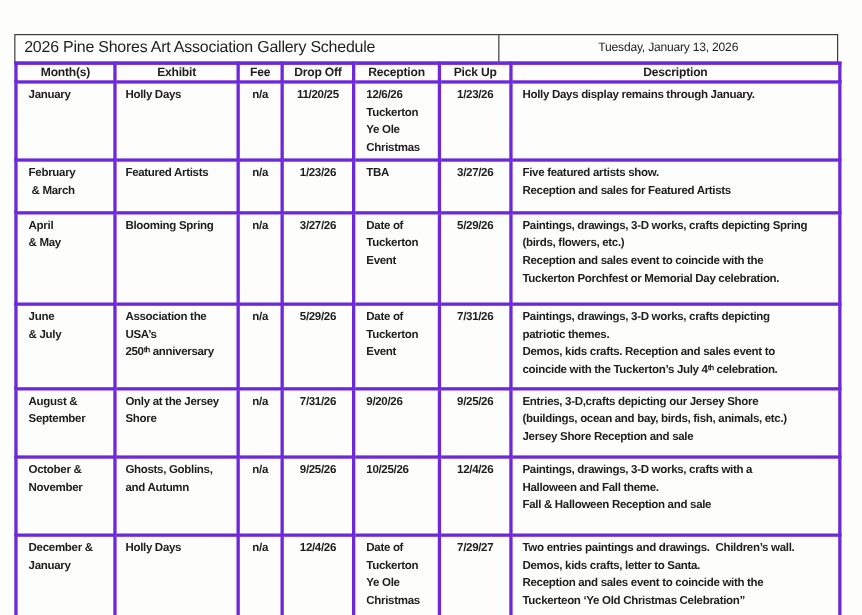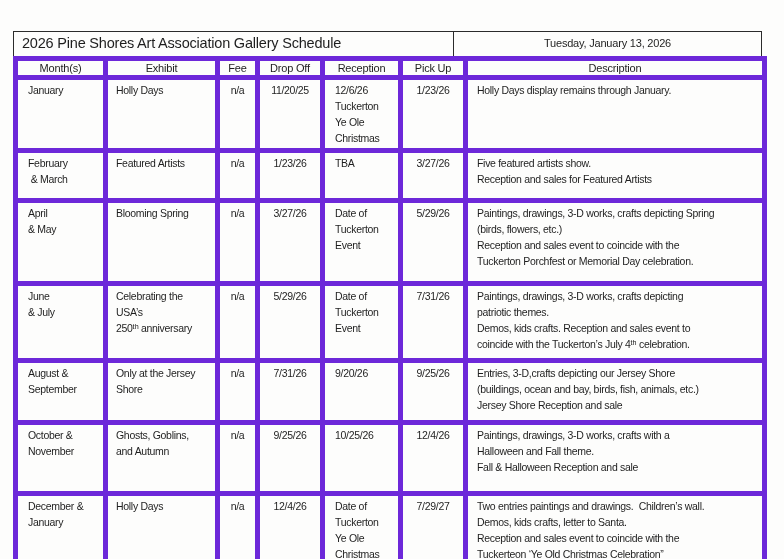--- a/index.html
+++ b/index.html
@@ -56,23 +56,23 @@
     white-space: nowrap;
     overflow: hidden;
   }
   table.sched {
     margin-top: -1px;
     border-collapse: collapse;
     table-layout: fixed;
     width: 749px;
   }
   table.sched th, table.sched td {
-    border: 5px solid #6d28d9;
+    border: 3px solid #6d28d9;
     vertical-align: top;
-    font-weight: normal;
+    font-weight: bold;
     white-space: pre-wrap;
     overflow: hidden;
     box-sizing: border-box;
   }
   tr.hr th {
     height: 16px;
     font-size: 11px;
     line-height: 14px;
     text-align: center;
     vertical-align: middle;
@@ -166,21 +166,21 @@
 Event</td>
         <td class="c-pick">5/29/26</td>
         <td class="c-desc">Paintings, drawings, 3-D works, crafts depicting Spring
 (birds, flowers, etc.)
 Reception and sales event to coincide with the
 Tuckerton Porchfest or Memorial Day celebration.</td>
       </tr>
       <tr class="r3">
         <td class="c-months">June
 &amp; July</td>
-        <td class="c-exhibit">Celebrating the
+        <td class="c-exhibit">Association the
 USA’s
 250ᵗʰ anniversary</td>
         <td class="c-fee">n/a</td>
         <td class="c-drop">5/29/26</td>
         <td class="c-recep">Date of
 Tuckerton
 Event</td>
         <td class="c-pick">7/31/26</td>
         <td class="c-desc">Paintings, drawings, 3-D works, crafts depicting
 patriotic themes.

